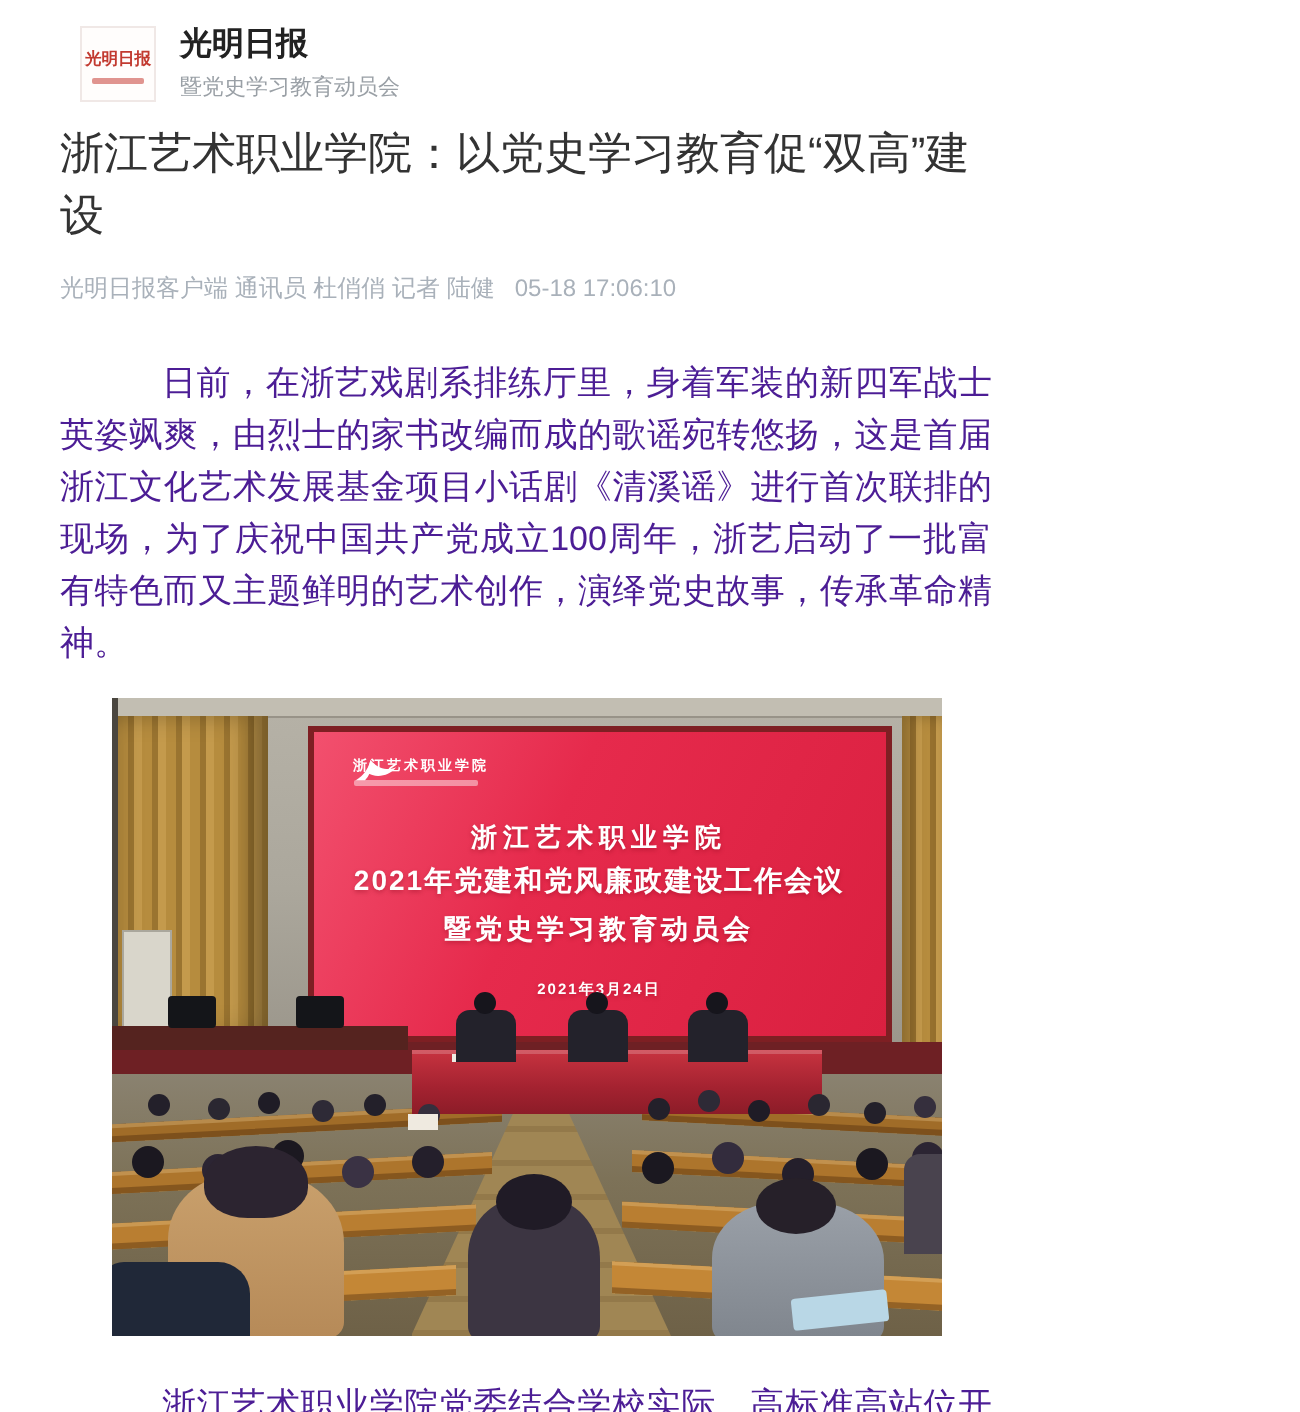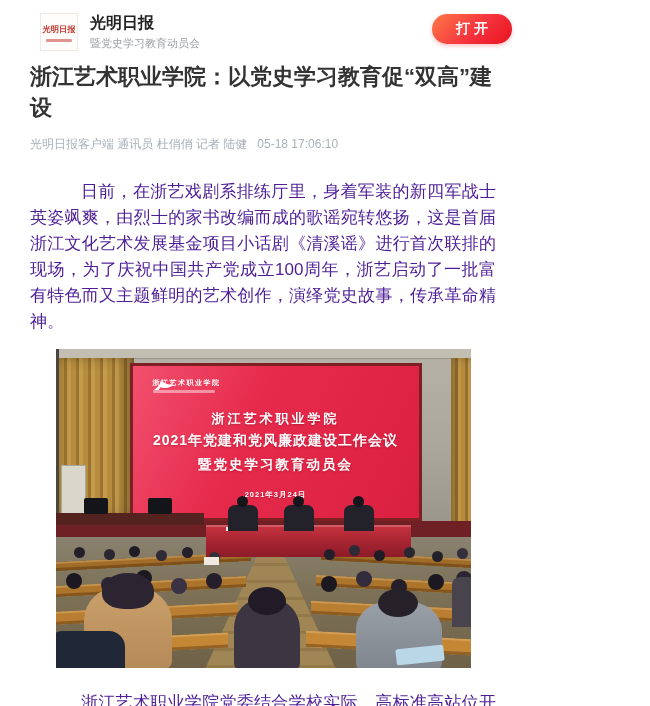--- a/index.html
+++ b/index.html
@@ -20,21 +20,21 @@
   .app-tagline{font-size:11px;color:#9aa0a6;margin-top:4px;}
   .open-btn{
     position:absolute;right:14px;top:14px;width:80px;height:30px;border:none;border-radius:15px;
     background:linear-gradient(135deg,#ff7a48 0%,#f5333e 55%,#e8131f 100%);
     color:#fff;font-size:14px;font-weight:bold;letter-spacing:4px;text-indent:4px;
     display:flex;align-items:center;justify-content:center;cursor:pointer;
     box-shadow:0 2px 4px rgba(232,19,31,.25);
     font-family:"Liberation Sans","DejaVu Sans",sans-serif;
   }
   
-  .title{margin:10px 30px 0;font-size:22px;font-weight:700;color:#333;line-height:31px;}
+  .title{margin:10px 30px 0;font-size:22px;font-weight:400;color:#333;line-height:31px;}
   .byline{margin:13px 30px 0;font-size:12px;color:#a9b1ba;}
   .byline .time{margin-left:10px;margin-top:33px;}
   .para{margin:26px 30px 0;font-size:17px;line-height:26px;color:#4c1d95;text-indent:3em;text-align:justify;}
   .para.second{margin-top:22px;}
   
   .photo{position:relative;width:415px;height:319px;margin:14px auto 0;overflow:hidden;background:#a49f94;}
   .photo *{position:absolute;}
   .ph-wall{inset:0;background:linear-gradient(180deg,#b6b2a7 0%,#aba79c 30%,#9b968b 55%,#8b857a 72%,#7d7668 100%);}
   .ph-ceiling{left:0;top:0;width:100%;height:9px;background:#c2beb2;border-bottom:1px solid #989388;}
   .ph-leftedge{left:0;top:0;width:3px;height:100%;background:#4a463f;}
@@ -42,21 +42,21 @@
     left:3px;top:9px;width:75px;height:172px;
     background:repeating-linear-gradient(90deg,#b68c3e 0 5px,#9a7430 5px 8px,#c49a4c 8px 12px);
     box-shadow:inset -10px 0 12px rgba(0,0,0,.28), inset 0 -14px 14px rgba(0,0,0,.18);
   }
   .ph-curtain-right{
     right:0;top:9px;width:20px;height:194px;
     background:repeating-linear-gradient(90deg,#b68c3e 0 4px,#96702e 4px 7px,#c49a4c 7px 10px);
     box-shadow:inset 4px 0 8px rgba(0,0,0,.25);
   }
   .ph-screen{
-    left:74px;top:14px;width:292px;height:158px;box-sizing:border-box;
+    left:98px;top:14px;width:292px;height:158px;box-sizing:border-box;
     border:3px solid #7e1f23;
     background:linear-gradient(115deg,#f2506e 0%,#e62a4c 40%,#da2040 100%);
     padding-left:36px;
   }
   .scr-logo{left:20px;top:12px;display:flex;gap:5px;align-items:flex-start;}
   .scr-logo-txt{position:static;font-size:7px;font-weight:bold;color:#fff;letter-spacing:1.5px;white-space:nowrap;}
   .scr-logo-sub{position:static;display:block;margin-top:2px;height:3px;width:62px;background:rgba(255,255,255,.45);border-radius:1px;}
   .scr-line{left:0;right:0;text-align:center;color:#fff;font-weight:bold;text-shadow:0 1px 2px rgba(120,0,20,.35);white-space:nowrap;}
   .scr-l1{top:44px;font-size:13px;letter-spacing:3px;}
   .scr-l2{top:66px;font-size:14px;letter-spacing:1px;}
@@ -119,21 +119,20 @@
 
   <div class="header">
     <div class="logo-box">
       <span class="logo-cn">光明日报</span>
       <span class="logo-bar"></span>
     </div>
     <div class="header-text">
       <div class="app-name">光明日报</div>
       <div class="app-tagline">暨党史学习教育动员会</div>
     </div>
-    <button class="open-btn">打开</button>
   </div>
 
   <h1 class="title">浙江艺术职业学院：以党史学习教育促“双高”建设</h1>
   <div class="byline">
     <span>光明日报客户端 通讯员 杜俏俏 记者 陆健</span><span class="time">05-18 17:06:10</span>
   </div>
 
   <p class="para">日前，在浙艺戏剧系排练厅里，身着军装的新四军战士英姿飒爽，由烈士的家书改编而成的歌谣宛转悠扬，这是首届浙江文化艺术发展基金项目小话剧《清溪谣》进行首次联排的现场，为了庆祝中国共产党成立100周年，浙艺启动了一批富有特色而又主题鲜明的艺术创作，演绎党史故事，传承革命精神。</p>
 
   <div class="photo">

